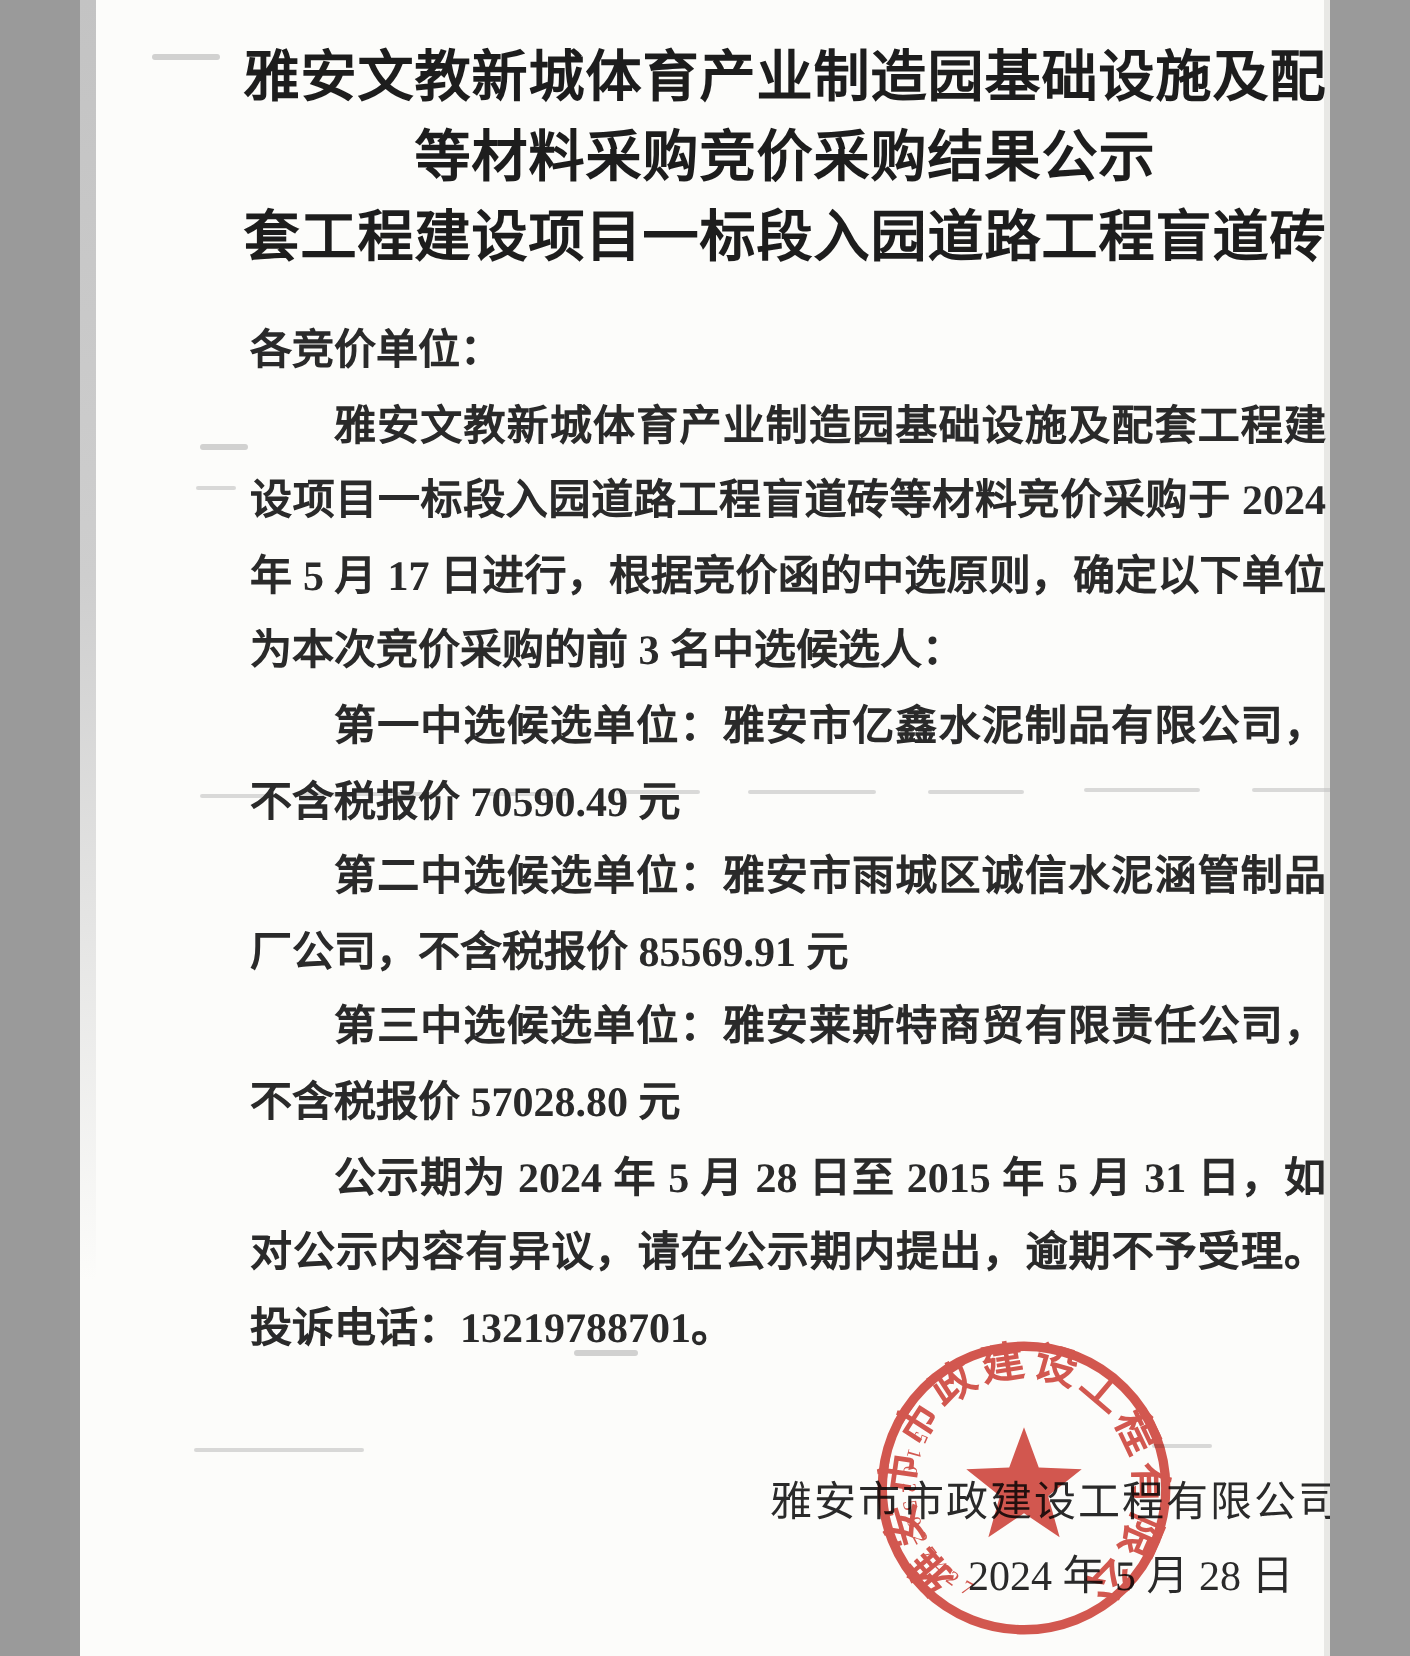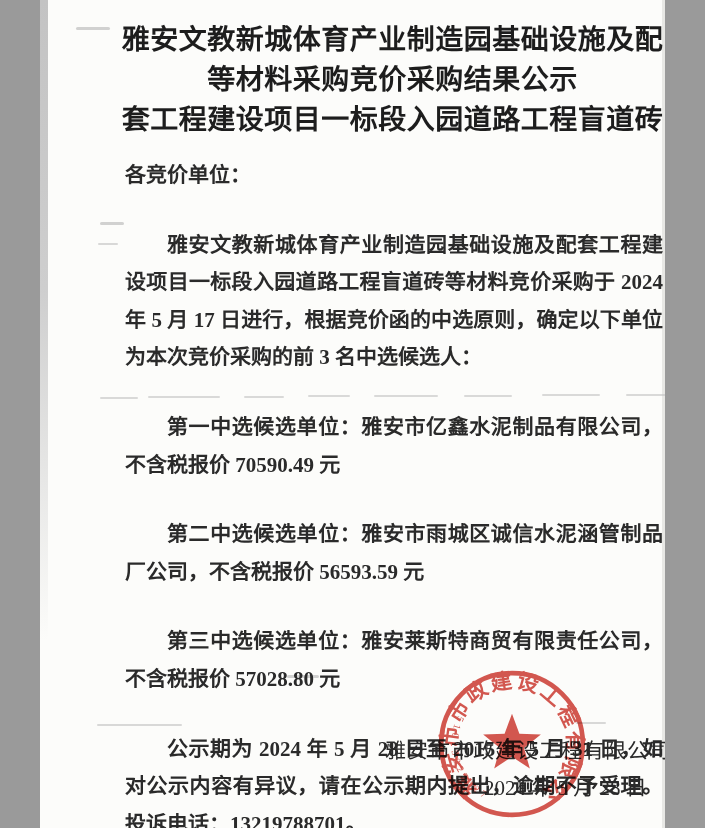--- a/index.html
+++ b/index.html
@@ -38,21 +38,21 @@
   }
   .title .tline{display:block;}
   
   .body{
     position:absolute;left:85px;top:157px;width:538px;
     font-size:21px;line-height:37.6px;
     text-align:justify;
     font-weight:bold;
   }
   .body p{margin:0;}
-  .body p.indent{text-indent:2em;margin-top:32px;}
+  .body p.indent{text-indent:2em;}
   
   .company-line{
     position:absolute;left:345px;top:734px;
     font-size:21px;letter-spacing:1px;white-space:nowrap;
   }
   .date-line{
     position:absolute;left:444px;top:771px;
     font-size:21px;white-space:nowrap;text-align:center;
   }
   
@@ -93,21 +93,21 @@
   <h1 class="title">
     <span class="tline">雅安文教新城体育产业制造园基础设施及配</span>
     <span class="tline">等材料采购竞价采购结果公示</span>
     <span class="tline">套工程建设项目一标段入园道路工程盲道砖</span>
   </h1>
 
   <div class="body">
     <p class="salutation">各竞价单位：</p>
     <p class="indent">雅安文教新城体育产业制造园基础设施及配套工程建设项目一标段入园道路工程盲道砖等材料竞价采购于 2024 年 5 月 17 日进行，根据竞价函的中选原则，确定以下单位为本次竞价采购的前 3 名中选候选人：</p>
     <p class="indent">第一中选候选单位：雅安市亿鑫水泥制品有限公司，不含税报价 70590.49 元</p>
-    <p class="indent">第二中选候选单位：雅安市雨城区诚信水泥涵管制品厂公司，不含税报价 56593.59 元</p>
+    <p class="indent">第二中选候选单位：雅安市雨城区诚信水泥涵管制品厂公司，不含税报价 85569.91 元</p>
     <p class="indent">第三中选候选单位：雅安莱斯特商贸有限责任公司，不含税报价 57028.80 元</p>
     <p class="indent">公示期为 2024 年 5 月 28 日至 2015 年 5 月 31 日，如对公示内容有异议，请在公示期内提出，逾期不予受理。投诉电话：13219788701。</p>
   </div>
 
   <div class="company-line">雅安市市政建设工程有限公司</div>
   <div class="date-line">2024 年 5 月 28 日</div>
 
   <svg class="seal" viewBox="0 0 160 160" aria-hidden="true">
     <circle cx="80" cy="80" r="70" fill="none" stroke="#cf4138" stroke-width="4.6"></circle>
     <polygon fill="#cf4138" points="80,50 87.3,69.9 108.5,70.7 91.9,83.9 97.6,104.3 80,92.5 62.4,104.3 68.1,83.9 51.5,70.7 72.7,69.9"></polygon>

